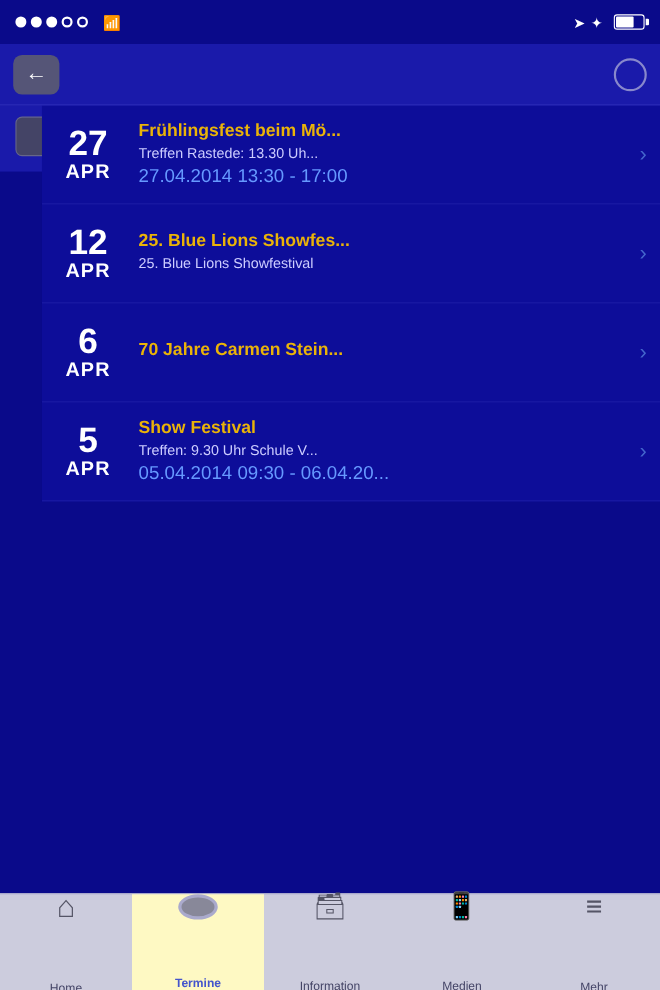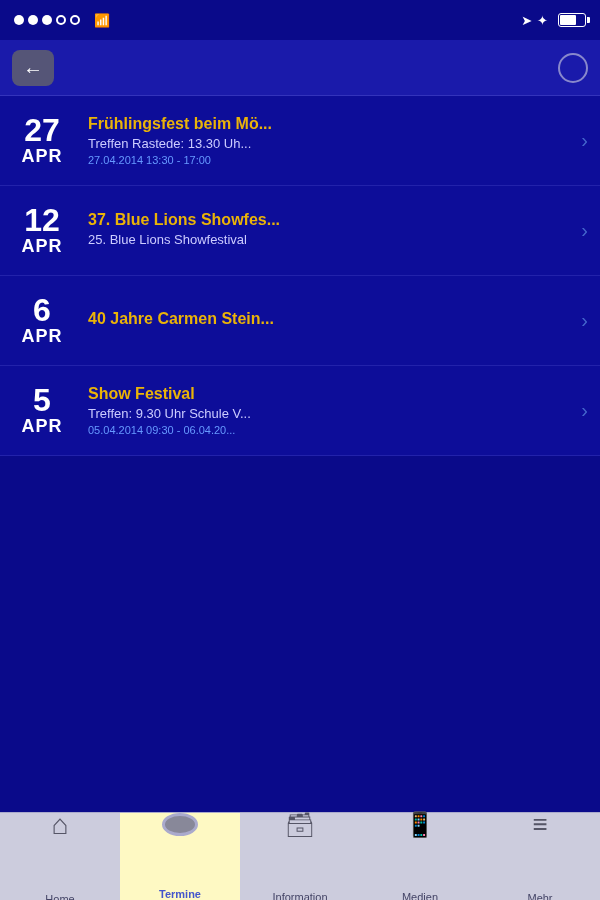--- a/index.html
+++ b/index.html
@@ -112,20 +112,21 @@
       color: #223388;
       border-color: #88aacc;
     }
     .tab-btn:first-child { border-radius: 6px 0 0 6px; }
     .tab-btn:last-child { border-radius: 0 6px 6px 0; }
 
     
     .events-list {
       flex: 1;
       overflow: hidden;
+      margin-left: 38px;
     }
     .event-item {
       display: flex;
       align-items: center;
       padding: 14px 12px;
       border-bottom: 1px solid #2222aa;
       background: #0d0d99;
       min-height: 90px;
     }
     .event-date {
@@ -162,21 +163,21 @@
     .event-subtitle {
       color: #ccccff;
       font-size: 13px;
       white-space: nowrap;
       overflow: hidden;
       text-overflow: ellipsis;
       margin-bottom: 3px;
     }
     .event-time {
       color: #6699ff;
-      font-size: 11px;
+      font-size: 17px;
     }
     .event-chevron {
       color: #4466cc;
       font-size: 20px;
       margin-left: 8px;
     }
 
     
     .tab-bar {
       height: 88px;
@@ -287,32 +288,32 @@
       <div class="event-time">27.04.2014 13:30 - 17:00</div>
     </div>
     <span class="event-chevron">›</span>
   </div>
       <div class="event-item">
     <div class="event-date">
       <div class="event-day">12</div>
       <div class="event-month">APR</div>
     </div>
     <div class="event-content">
-      <div class="event-title">37. Blue Lions Showfes...</div>
+      <div class="event-title">25. Blue Lions Showfes...</div>
       <div class="event-subtitle">25. Blue Lions Showfestival</div>
     </div>
     <span class="event-chevron">›</span>
   </div>
       <div class="event-item">
     <div class="event-date">
       <div class="event-day">6</div>
       <div class="event-month">APR</div>
     </div>
     <div class="event-content">
-      <div class="event-title">40 Jahre Carmen Stein...</div>
+      <div class="event-title">70 Jahre Carmen Stein...</div>
     </div>
     <span class="event-chevron">›</span>
   </div>
       <div class="event-item">
     <div class="event-date">
       <div class="event-day">5</div>
       <div class="event-month">APR</div>
     </div>
     <div class="event-content">
       <div class="event-title">Show Festival</div>

